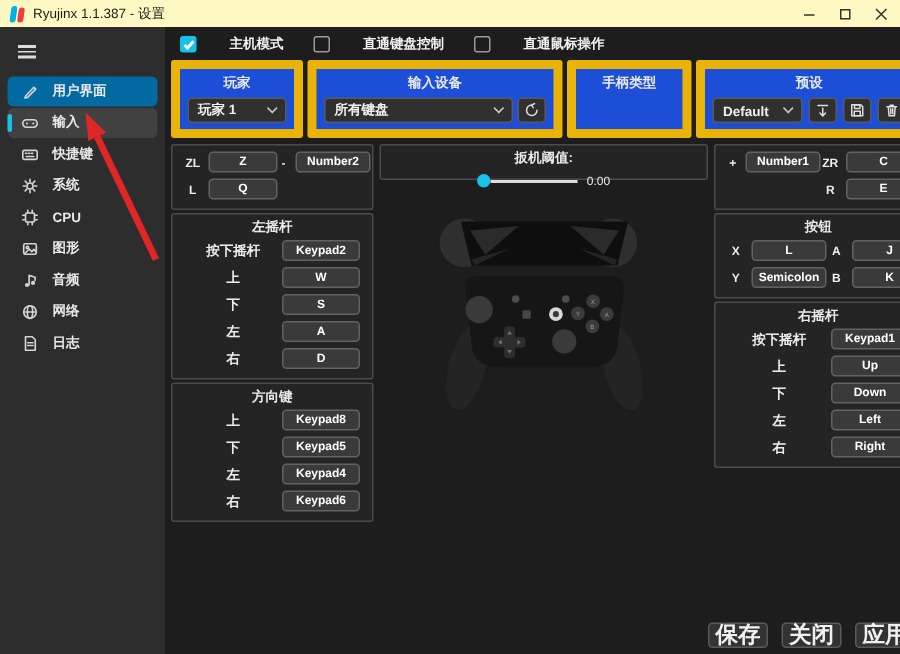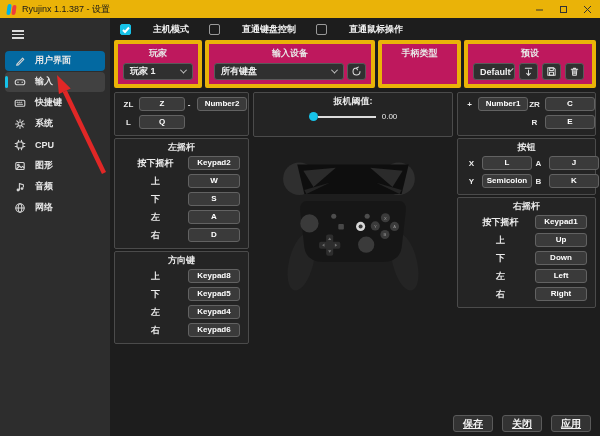--- a/index.html
+++ b/index.html
@@ -1,20 +1,20 @@
 <!DOCTYPE html>
 <html><head>
 <meta charset="utf-8">
 <style>
   * { margin:0; padding:0; box-sizing:border-box; }
   body { font-family:"Liberation Sans","DejaVu Sans",sans-serif; background:#555; }
   .window { position:relative; width:600px; height:436px; background:#1d1d1d; overflow:hidden; }
 
   
-  .titlebar { height:18px; background:#eab308; display:flex; align-items:center; padding:0 6px; gap:5px; }
+  .titlebar { height:18px; background:#fef9c3; display:flex; align-items:center; padding:0 6px; gap:5px; }
   .app-icon { width:11px; height:11px; position:relative; flex:0 0 auto; }
   .app-icon .blue { position:absolute; left:1px; top:0; width:4px; height:11px; background:#00b2e3; border-radius:2px; transform:skewX(-8deg); }
   .app-icon .red  { position:absolute; left:6px; top:1px; width:4px; height:10px; background:#ef3c3c; border-radius:2px; transform:skewX(-8deg); }
   .title-text { font-size:9px; color:#1a1a1a; flex:1; }
   .win-controls { display:flex; gap:14px; align-items:center; padding-right:2px; }
   .win-btn { width:10px; height:10px; display:flex; align-items:center; justify-content:center; cursor:default; }
 
   .body { display:flex; height:418px; }
 
   
@@ -33,56 +33,56 @@
   .main { flex:1; position:relative; background:#1d1d1d; display:flex; flex-direction:column; }
 
   .cb-row { display:flex; align-items:center; gap:20px; padding:5px 10px 3px; }
   .cb-item { display:flex; align-items:center; gap:22px; }
   .cb-box { width:11px; height:11px; border:1px solid #9a9a9a; border-radius:2px; background:transparent; display:flex; align-items:center; justify-content:center; }
   .cb-box.checked { background:#16c2e8; border-color:#16c2e8; }
   .cb-box svg { width:8px; height:8px; stroke:#fff; stroke-width:2; fill:none; }
   .cb-label { font-size:9px; font-weight:700; color:#f0f0f0; }
 
   .sel-row { display:flex; gap:3px; padding:1px 4px 0; }
-  .groupbox { border:4px solid #eab308; background:#be185d; border-radius:2px; padding:2px 5px 4px; }
+  .groupbox { border:6px solid #eab308; background:#1d4ed8; border-radius:2px; padding:2px 5px 4px; }
   .gb-title { text-align:center; font-size:9px; font-weight:700; color:#e8e8e8; margin:1px 0 3px; }
   .dropdown { background:#303030; border:1px solid #5a5a5a; border-radius:3px; height:17px; display:flex; align-items:center; justify-content:space-between; padding:0 6px; }
   .dd-value { font-size:9px; font-weight:700; color:#f0f0f0; white-space:nowrap;text-align:center; }
   .chev { width:5px; height:5px; border-right:1.2px solid #c9c9c9; border-bottom:1.2px solid #c9c9c9; transform:rotate(45deg) translate(-1px,-1px); }
   .icon-btn { width:19px; height:17px; background:#303030; border:1px solid #5a5a5a; border-radius:3px; display:flex; align-items:center; justify-content:center; }
   .icon-btn svg { width:11px; height:11px; stroke:#dedede; fill:none; stroke-width:1.1; stroke-linecap:round; stroke-linejoin:round; }
   .gb-player { width:88px; } .gb-player .dropdown { width:100%; }
   .gb-device { width:170px; } .dev-line { display:flex; gap:3px; } .dev-line .dropdown { flex:1; }
   .gb-type { width:83px; } .gb-type .dropdown { width:100%; }
-  .gb-profile { flex:1; } .prof-line { display:flex; gap:4px; } .prof-line .dropdown { width:42px; }
+  .gb-profile { flex:1; } .prof-line { display:flex; gap:4px; } .prof-line .dropdown { width:60px; }
 
   .map-area { flex:1; display:flex; gap:4px; padding:4px 4px 0; align-items:flex-start; }
   .col { display:flex; flex-direction:column; gap:2px; }
   .col-left { width:135px; } .col-mid { flex:1; } .col-right { width:139px; }
   .mapbox { border:1px solid #4b4b4b; background:#242424; border-radius:2px; padding:2px 4px 4px; }
   .mb-title { text-align:center; font-size:9px; font-weight:700; color:#e8e8e8; height:13px; line-height:13px; }
   .m-row { display:flex; align-items:center; height:18px; padding:0 4px; }
   .m-label { flex:1; text-align:center; font-size:9px; font-weight:600; color:#ececec; }
   .key-btn { width:52px; height:14px; background:#3a3a3a; border:1px solid #626262; border-radius:3px; color:#fff; font-size:8px; font-weight:700; font-family:inherit; line-height:12px; text-align:center; overflow:hidden; }
   .pair { display:flex; align-items:center; gap:4px; }
   .pair-label { width:13px; text-align:center; font-size:8px; font-weight:700; color:#ececec; }
   .key-sm { width:50px; }
   .sp-row { display:flex; align-items:center; justify-content:space-between; height:18px; padding:0 3px; }
   .hidden-pair { visibility:hidden; }
 
-  .threshold-box { height:45px; }
+  .threshold-box { height:24px; }
   .slider-row { display:flex; align-items:center; justify-content:center; margin-top:4px; }
   .sl-thumb { width:9px; height:9px; border-radius:50%; background:#16c2e8; flex:0 0 auto; }
   .sl-track { width:58px; height:2px; background:#dcdcdc; flex:0 0 auto; }
   .sl-value { font-size:8px; color:#ececec; margin-left:6px; }
 
   .controller-wrap { display:flex; justify-content:center; margin-top:9px; }
 
   .footer { position:absolute; bottom:4px; right:9px; display:flex; gap:9px; }
-  .footer-btn { width:40px; height:17px; background:#333333; border:1px solid #5a5a5a; border-radius:3px; color:#f0f0f0; font-size:10px; font-weight:700; font-family:inherit; line-height:15px; text-align:center;text-decoration:underline; }
+  .footer-btn { width:40px; height:17px; background:#333333; border:1px solid #5a5a5a; border-radius:3px; color:#f0f0f0; font-size:15px; font-weight:700; font-family:inherit; line-height:15px; text-align:center; }
 
   .arrow-overlay { position:absolute; inset:0; pointer-events:none; z-index:40; }
 </style>
 </head>
 <body>
 
 <div class="window">
 
   <div class="titlebar">
     <span class="app-icon">
@@ -185,20 +185,29 @@
       </div>
       <div class="side-item">
         <span class="s-icon">
             <svg viewBox="0 0 12 12">
               <circle cx="6" cy="6" r="4.2"></circle>
               <ellipse cx="6" cy="6" rx="1.8" ry="4.2"></ellipse>
               <path d="M1.8,6 H10.2"></path>
             </svg>
           </span>
         <span class="s-label">网络</span>
+      </div>
+      <div class="side-item">
+        <span class="s-icon">
+            <svg viewBox="0 0 12 12">
+              <path d="M3,1.5 H7.5 L9.5,3.5 V10.5 H3 Z"></path>
+              <path d="M4.5,5.5 h3.5 M4.5,7.3 h3.5"></path>
+            </svg>
+          </span>
+        <span class="s-label">日志</span>
       </div>
     </div>
 
     <div class="main">
 
       <div class="cb-row">
         <span class="cb-item">
           <span class="cb-box checked">
               <svg viewBox="0 0 8 8">
                 <path d="M1,4 L3,6 L7,1.5"></path>

